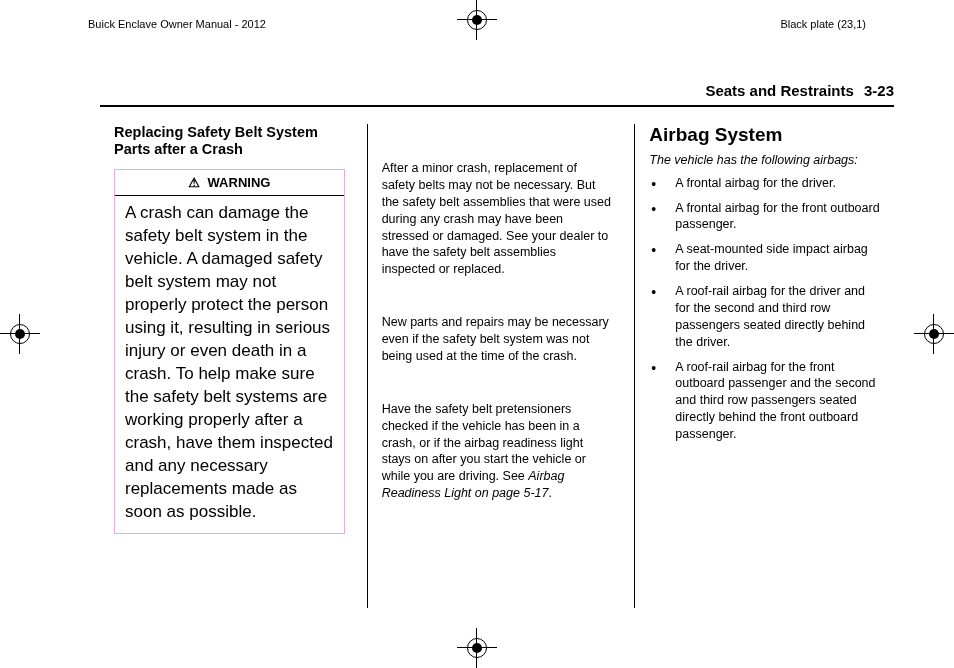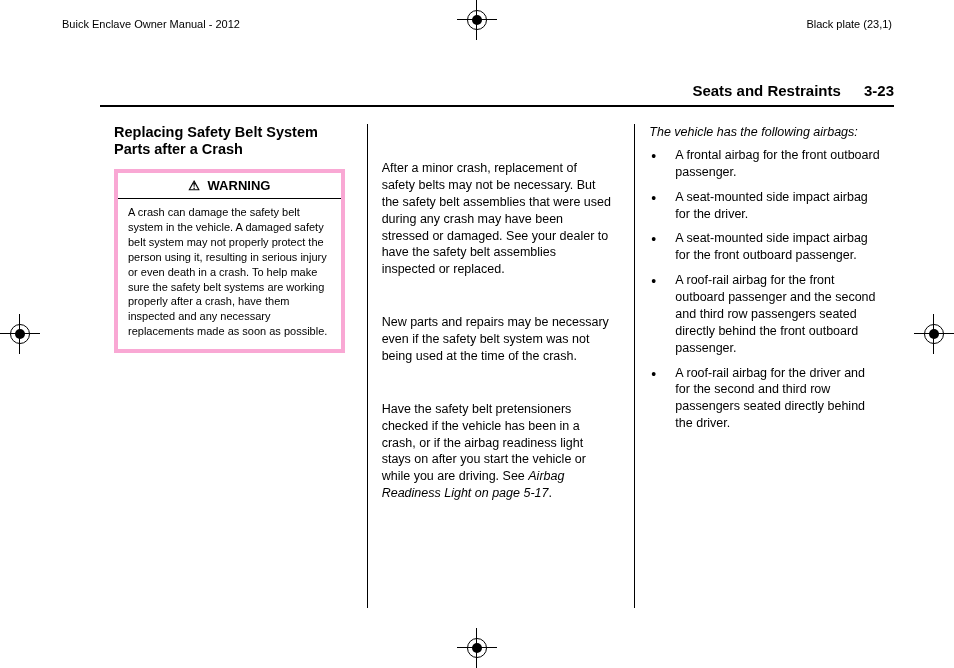--- a/index.html
+++ b/index.html
@@ -62,36 +62,36 @@
     background: #000;
     border-radius: 50%;
   }
 
   .topbar {
     position: absolute;
     top: 18px;
     left: 0; right: 0;
     display: flex;
     justify-content: space-between;
-    padding: 0 62px;
+    padding: 0 88px;
     font-size: 11px;
   }
 
   .page-header {
     position: absolute;
     top: 82px;
     left: 100px; right: 60px;
     text-align: right;
     font-weight: bold;
     font-size: 15px;
     padding-bottom: 6px;
     border-bottom: 2px solid #000;
   }
   .page-header .chap { margin-left: 12px; }
-  .page-header .num  { margin-left: 19px; }
+  .page-header .num  { margin-left: 6px; }
 
   .cols {
     position: absolute;
     top: 124px;
     left: 100px;
     right: 60px;
     bottom: 60px;
     display: flex;
     gap: 8px;
   }
@@ -110,38 +110,38 @@
     line-height: 1.15;
   }
   .h3 {
     font-size: 14.5px;
     font-weight: bold;
     margin-bottom: 10px;
     line-height: 1.2;
   }
 
   .warning-box {
-    border: 4px solid #f9a8d4;
+    border: 1px solid #f9a8d4;
     margin-top: 4px;
   }
   .warning-title {
     text-align: center;
     font-weight: bold;
     font-size: 13px;
     padding: 4px 0;
     border-bottom: 1px solid #000;
   }
   .warning-title .tri {
     display: inline-block;
     margin-right: 4px;
     font-size: 13px;
   }
   .warning-body {
     padding: 6px 10px 10px;
-    font-size: 11px;
+    font-size: 17px;
     line-height: 1.35;
   }
 
   .para { margin-bottom: 10px; margin-top: 36px; }
   .italic { font-style: italic; }
 
   .intro { margin-bottom: 6px; font-style: italic; }
 
   ul.bullets {
     list-style: none;
@@ -213,23 +213,24 @@
 
   <div class="col">
     <div class="para">After a minor crash, replacement of safety belts may not be necessary. But the safety belt assemblies that were used during any crash may have been stressed or damaged. See your dealer to have the safety belt assemblies inspected or replaced.</div>
     <div class="para">New parts and repairs may be necessary even if the safety belt system was not being used at the time of the crash.</div>
     <div class="para">
       <span>Have the safety belt pretensioners checked if the vehicle has been in a crash, or if the airbag readiness light stays on after you start the vehicle or while you are driving. See </span><span class="italic">Airbag Readiness Light on page 5‑17</span><span>.</span>
     </div>
   </div>
 
   <div class="col">
+    <div class="h2">Airbag System</div>
     <div class="intro">The vehicle has the following airbags:</div>
     <ul class="bullets">
+      <li>A frontal airbag for the driver.</li>
       <li>A frontal airbag for the front outboard passenger.</li>
       <li>A seat-mounted side impact airbag for the driver.</li>
-      <li>A seat-mounted side impact airbag for the front outboard passenger.</li>
+      <li>A roof-rail airbag for the driver and for the second and third row passengers seated directly behind the driver.</li>
       <li>A roof-rail airbag for the front outboard passenger and the second and third row passengers seated directly behind the front outboard passenger.</li>
-      <li>A roof-rail airbag for the driver and for the second and third row passengers seated directly behind the driver.</li>
     </ul>
   </div>
 
 </div>
 
 </body></html>

